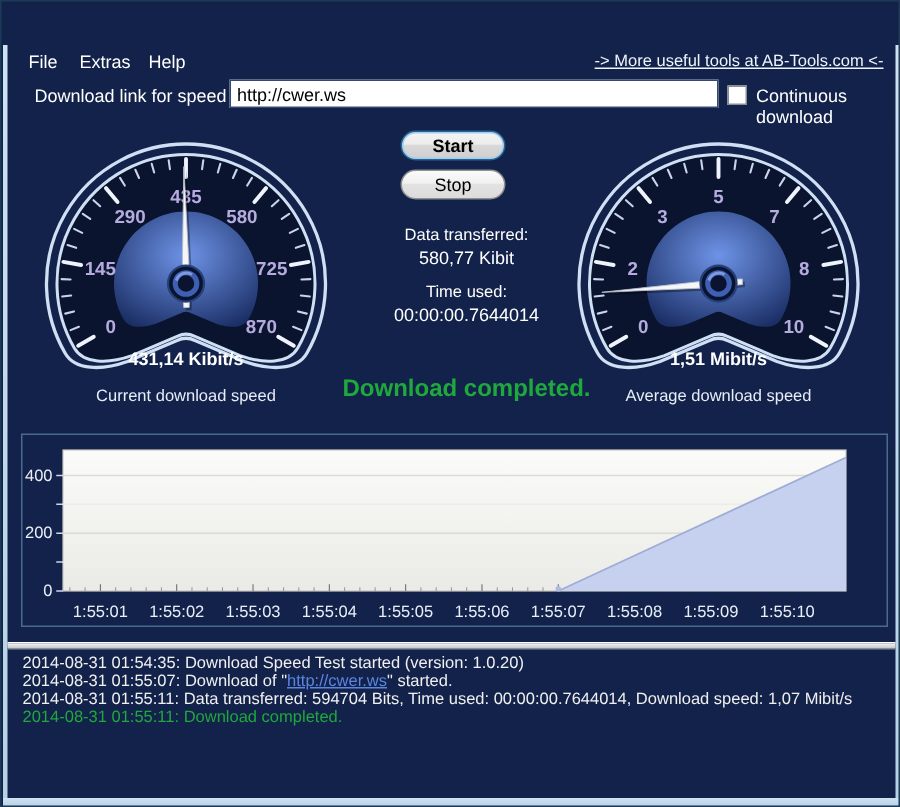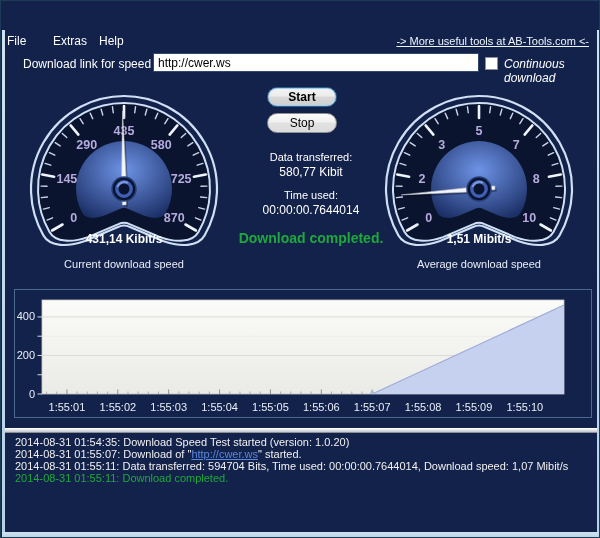--- a/index.html
+++ b/index.html
@@ -25,32 +25,32 @@
   
   .menu-item{top:33px;font-size:12px;color:#fff;cursor:default;}
   #promo-link{top:34px;right:10px;font-size:11px;color:#eef4fc;text-decoration:underline;}
   
   #dl-label{left:22px;top:56px;font-size:12px;color:#fff;}
   #url-input{left:152px;top:52px;width:326px;height:19px;box-sizing:border-box;
     border:1px solid #32486e;background:#fff;font-size:12px;color:#000;padding:1px 4px;
     font-family:"Liberation Sans",sans-serif;}
   #where-link{left:315px;top:71px;transform:translateX(-50%);font-size:11px;color:#eef4fc;text-decoration:underline;white-space:nowrap;}
   #chk{left:484px;top:56px;width:13px;height:13px;background:#fff;border:1px solid #8a8f96;box-sizing:border-box;}
-  #chk-label{left:503px;top:56px;font-size:12px;color:#fff;font-style:italic;}
+  #chk-label{left:503px;top:56px;font-size:12px;color:#fff;}
   
   .win-btn{left:266px;width:70px;height:20px;box-sizing:border-box;border-radius:10px;
     display:flex;align-items:center;justify-content:center;font-size:12px;color:#000;}
   #start-btn{top:86px;border:1px solid #2b628c;box-shadow:inset 0 0 0 1px #9ecff2;
     background:linear-gradient(#f4f4f4,#ececec 45%,#d8d8d8 50%,#cfcfcf);font-weight:bold;}
   #stop-btn{top:112px;border:1px solid #8e8f8f;
     background:linear-gradient(#fbfbfb,#f0f0f0 45%,#e2e2e2 50%,#dcdcdc);}
   
   .cinfo{left:301px;transform:translateX(-50%);white-space:nowrap;color:#fff;text-align:center;padding-left:18px;}
   .cinfo.lbl{font-size:11px;} .cinfo.val{font-size:12px;font-weight:normal;}
-  #completed-text{font-size:14px;font-weight:bold;}
+  #completed-text{font-size:16px;font-weight:bold;margin-top:21px;}
   
   .gauge-svg{width:200px;height:156px;}
   #gauge-left{left:23px;top:91px;} #gauge-right{left:378px;top:91px;}
   .gval{transform:translateX(-50%);font-size:12px;font-weight:bold;color:#fff;white-space:nowrap;}
   .gcap{transform:translateX(-50%);font-size:11px;color:#e8edf8;white-space:nowrap;}
   #gl-val,#gr-val{top:231px;} #gl-cap,#gr-cap{top:257px;}
   #gl-val,#gl-cap{left:123px;} #gr-val,#gr-cap{left:478px;}
   
   #chart-box{left:13px;top:288px;width:576px;height:127px;border:1px solid #4c6a8e;box-sizing:content-box;background:#13224a;}
   
@@ -63,21 +63,21 @@
 </head>
 <body>
 
 <div id="root">
 
 
   <div class="abs frame" id="frame-left"></div>
   <div class="abs frame" id="frame-right"></div>
   <div class="abs frame" id="frame-bottom"></div>
 
-  <div class="abs menu-item" style="left:6px">File</div>
+  <div class="abs menu-item" style="left:18px">File</div>
   <div class="abs menu-item" style="left:52px">Extras</div>
   <div class="abs menu-item" style="left:98px">Help</div>
   <div class="abs" id="promo-link">-&gt; More useful tools at AB-Tools.com &lt;-</div>
 
   <div class="abs" id="dl-label">Download link for speed test:</div>
   <input class="abs" id="url-input" type="text" value="http://cwer.ws" style="">
   <div class="abs" id="chk"></div>
   <div class="abs" id="chk-label">Continuous download</div>
 
   <div class="abs win-btn" id="start-btn">Start</div>

